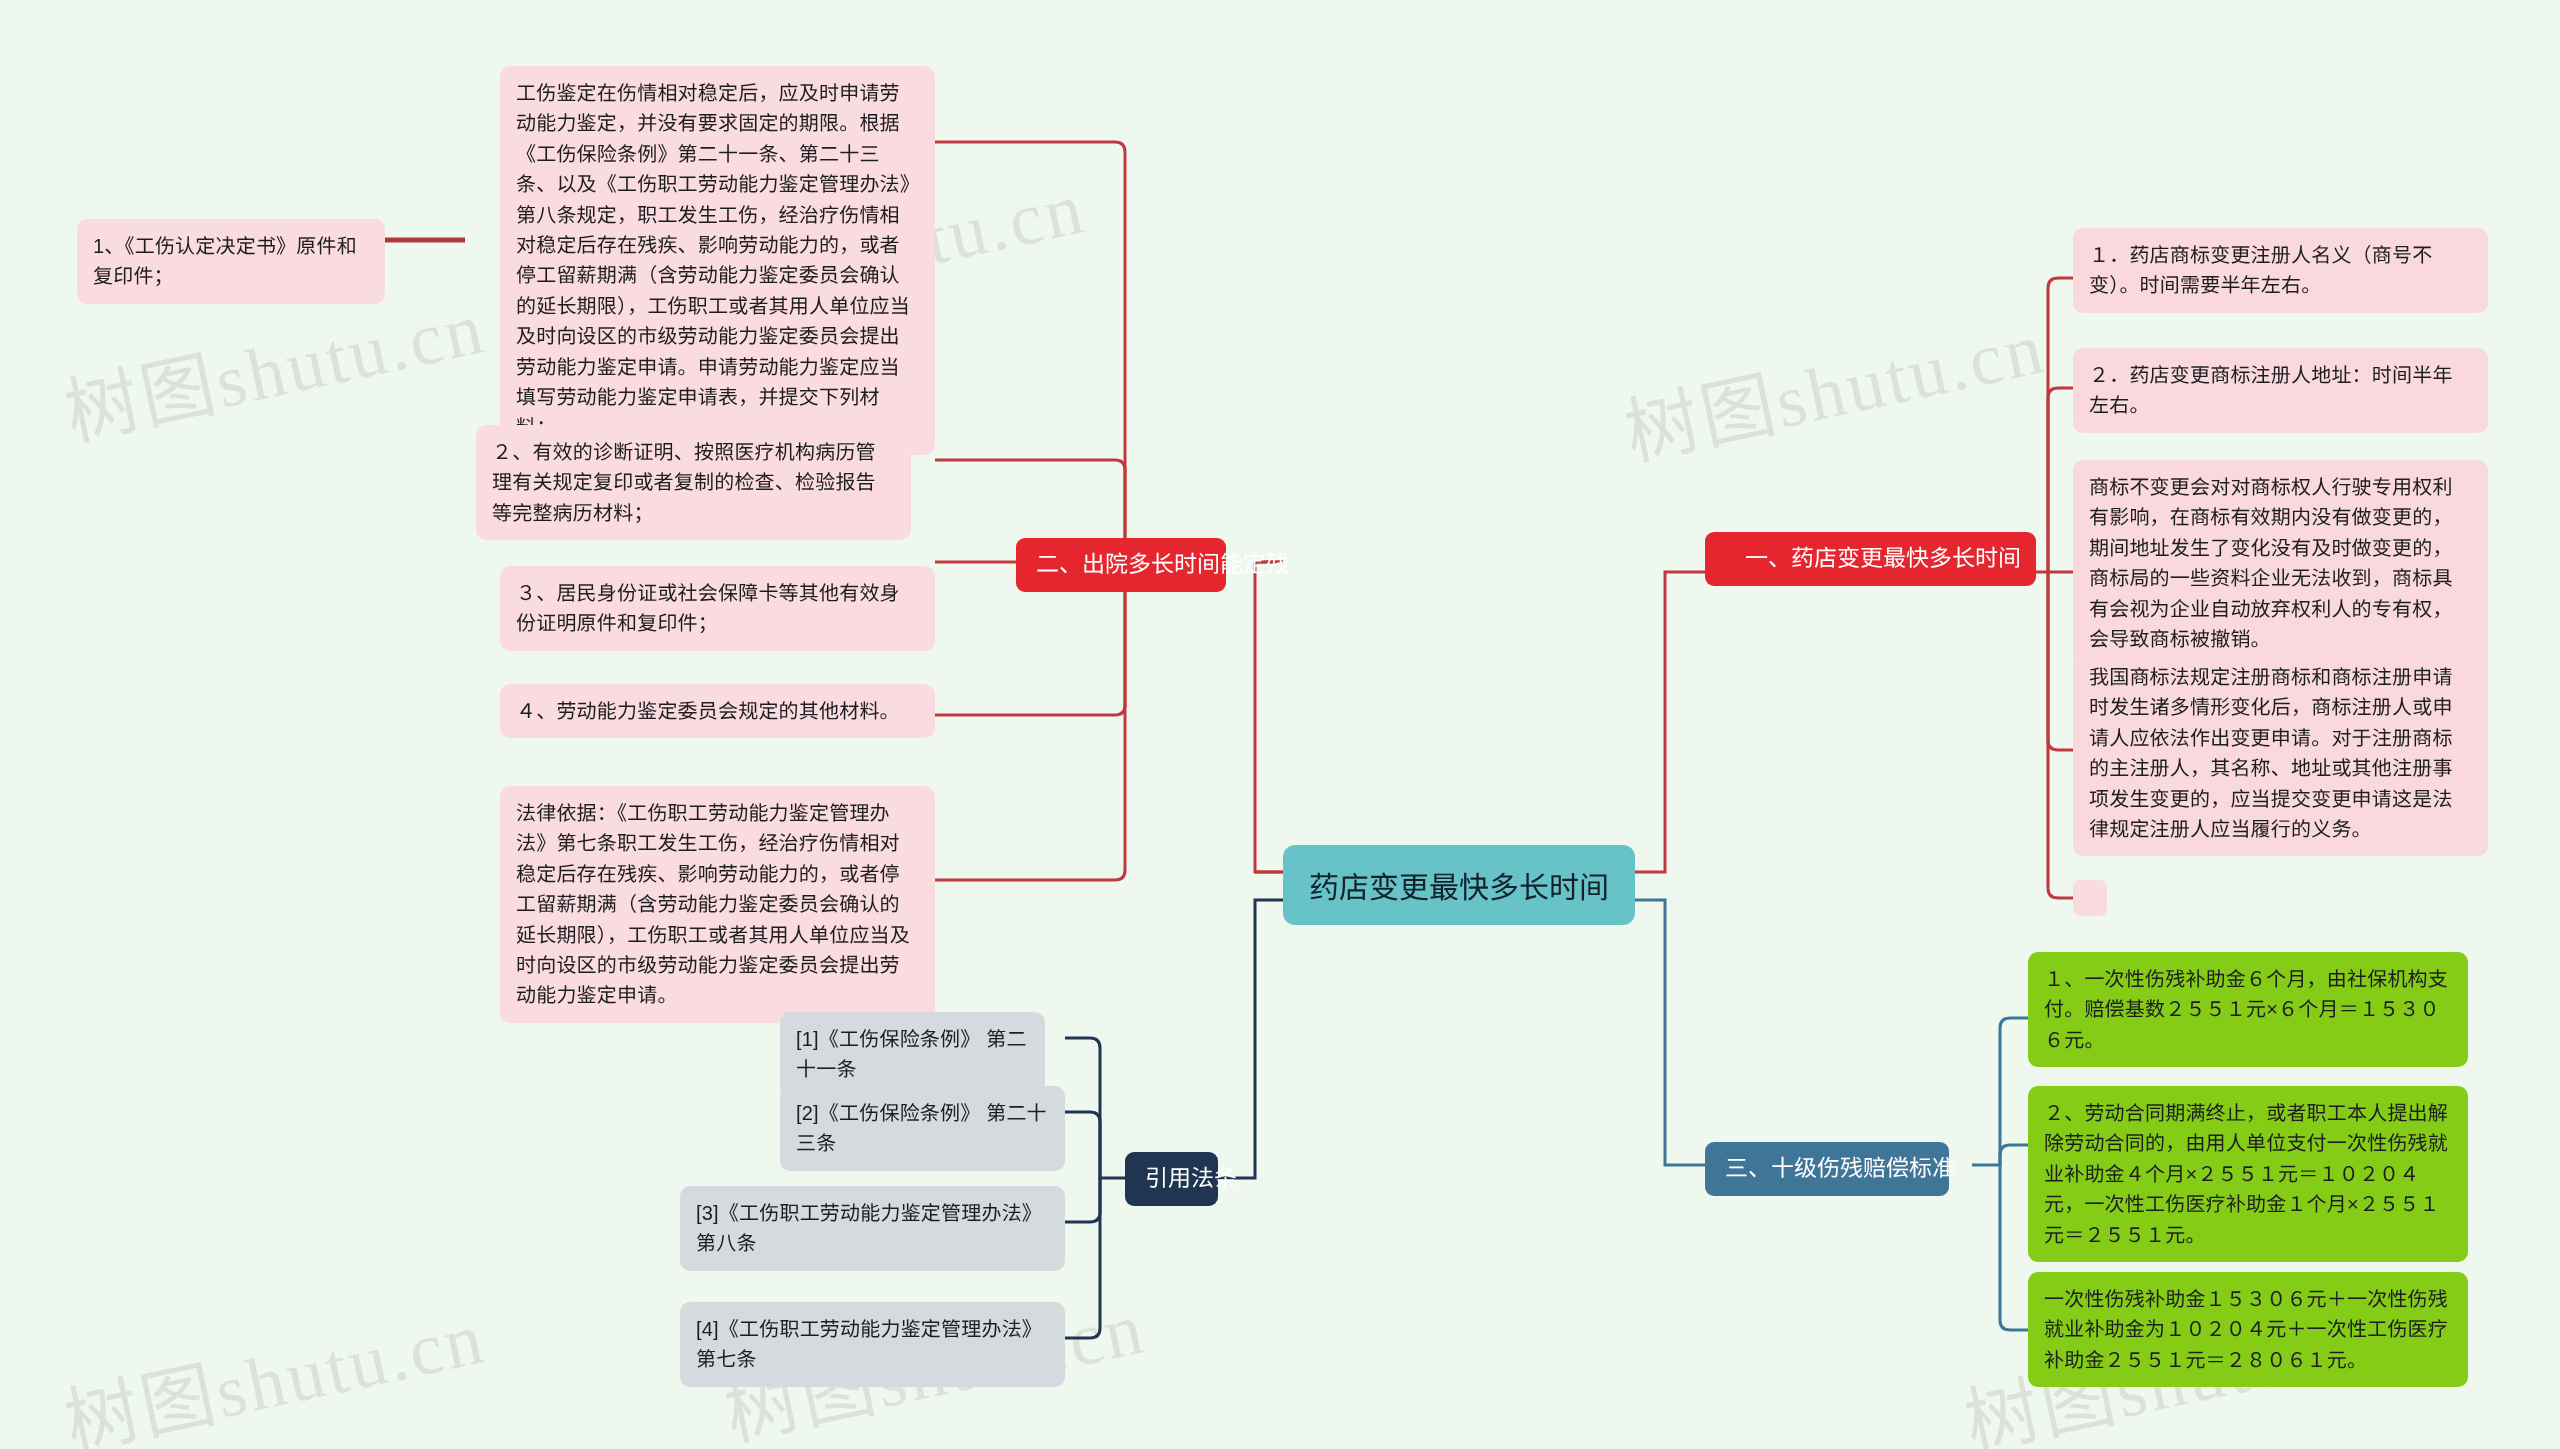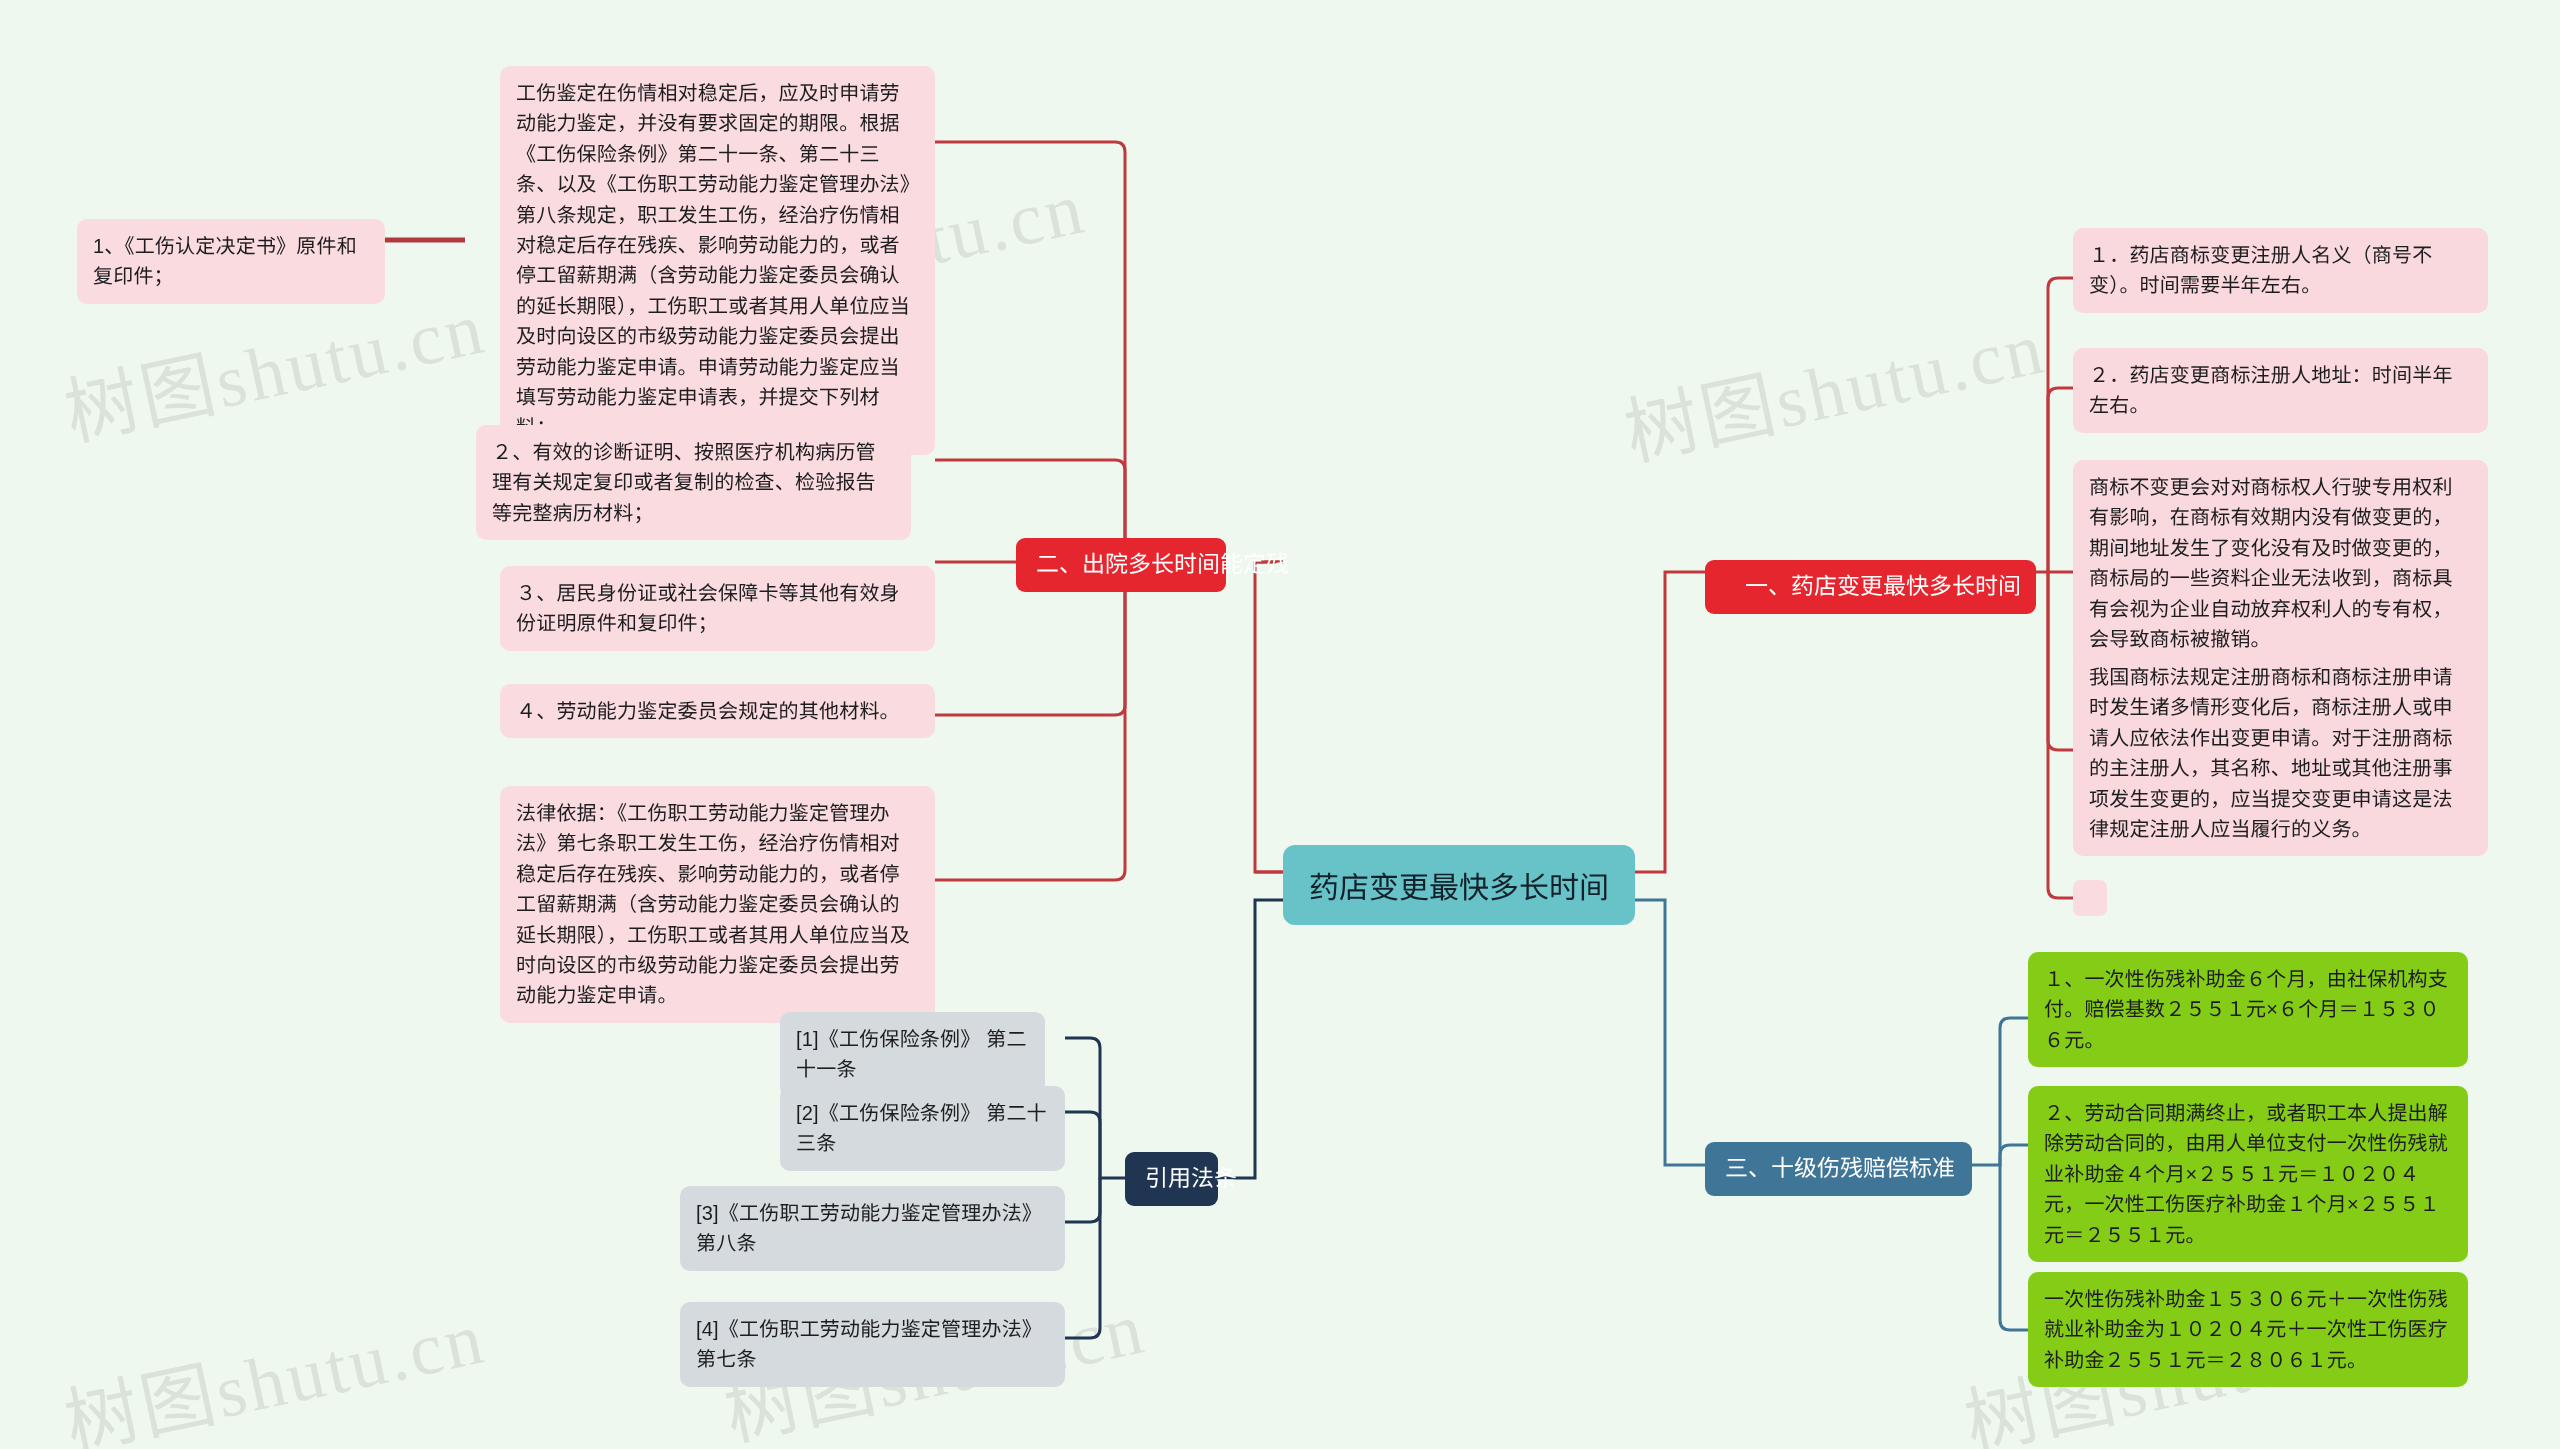--- a/index.html
+++ b/index.html
@@ -149,33 +149,33 @@
   <div class="node chip navy" style="left:1125px;top:1152px;width:93px;">引用法条</div>
 
   <div class="node leaf grey" style="left:780px;top:1012px;width:265px;">[1]《工伤保险条例》 第二十一条</div>
 
   <div class="node leaf grey" style="left:780px;top:1086px;width:285px;">[2]《工伤保险条例》 第二十三条</div>
 
   <div class="node leaf grey" style="left:680px;top:1186px;width:385px;">[3]《工伤职工劳动能力鉴定管理办法》 第八条</div>
 
   <div class="node leaf grey" style="left:680px;top:1302px;width:385px;">[4]《工伤职工劳动能力鉴定管理办法》 第七条</div>
 
-  <div class="node chip red" style="left:1705px;top:560px;width:331px;padding-left:40px;">一、药店变更最快多长时间</div>
+  <div class="node chip red" style="left:1705px;top:532px;width:331px;padding-left:40px;">一、药店变更最快多长时间</div>
 
   <div class="node leaf pink2" style="left:2073px;top:228px;width:415px;">１．药店商标变更注册人名义（商号不变）。时间需要半年左右。</div>
 
   <div class="node leaf pink2" style="left:2073px;top:348px;width:415px;">２．药店变更商标注册人地址：时间半年左右。</div>
 
   <div class="node leaf pink2" style="left:2073px;top:650px;width:415px;">我国商标法规定注册商标和商标注册申请时发生诸多情形变化后，商标注册人或申请人应依法作出变更申请。对于注册商标的主注册人，其名称、地址或其他注册事项发生变更的，应当提交变更申请这是法律规定注册人应当履行的义务。</div>
 
   <div class="node leaf pink2" style="left:2073px;top:460px;width:415px;">商标不变更会对对商标权人行驶专用权利有影响，在商标有效期内没有做变更的，期间地址发生了变化没有及时做变更的，商标局的一些资料企业无法收到，商标具有会视为企业自动放弃权利人的专有权，会导致商标被撤销。</div>
 
   <div class="node tiny-pink" style="left:2073px;top:880px;width:34px;height:36px;"></div>
 
-  <div class="node chip steel" style="left:1705px;top:1142px;width:267px;">三、十级伤残赔偿标准</div>
+  <div class="node chip steel" style="left:1705px;top:1142px;width:244px;">三、十级伤残赔偿标准</div>
 
   <div class="node leaf blue" style="left:2028px;top:952px;width:440px;">１、一次性伤残补助金６个月，由社保机构支付。赔偿基数２５５１元×６个月＝１５３０６元。</div>
 
   <div class="node leaf blue" style="left:2028px;top:1086px;width:440px;">２、劳动合同期满终止，或者职工本人提出解除劳动合同的，由用人单位支付一次性伤残就业补助金４个月×２５５１元＝１０２０４元，一次性工伤医疗补助金１个月×２５５１元＝２５５１元。</div>
 
   <div class="node leaf blue" style="left:2028px;top:1272px;width:440px;">一次性伤残补助金１５３０６元＋一次性伤残就业补助金为１０２０４元＋一次性工伤医疗补助金２５５１元＝２８０６１元。</div>
 
 </div>
 
 </body></html>

